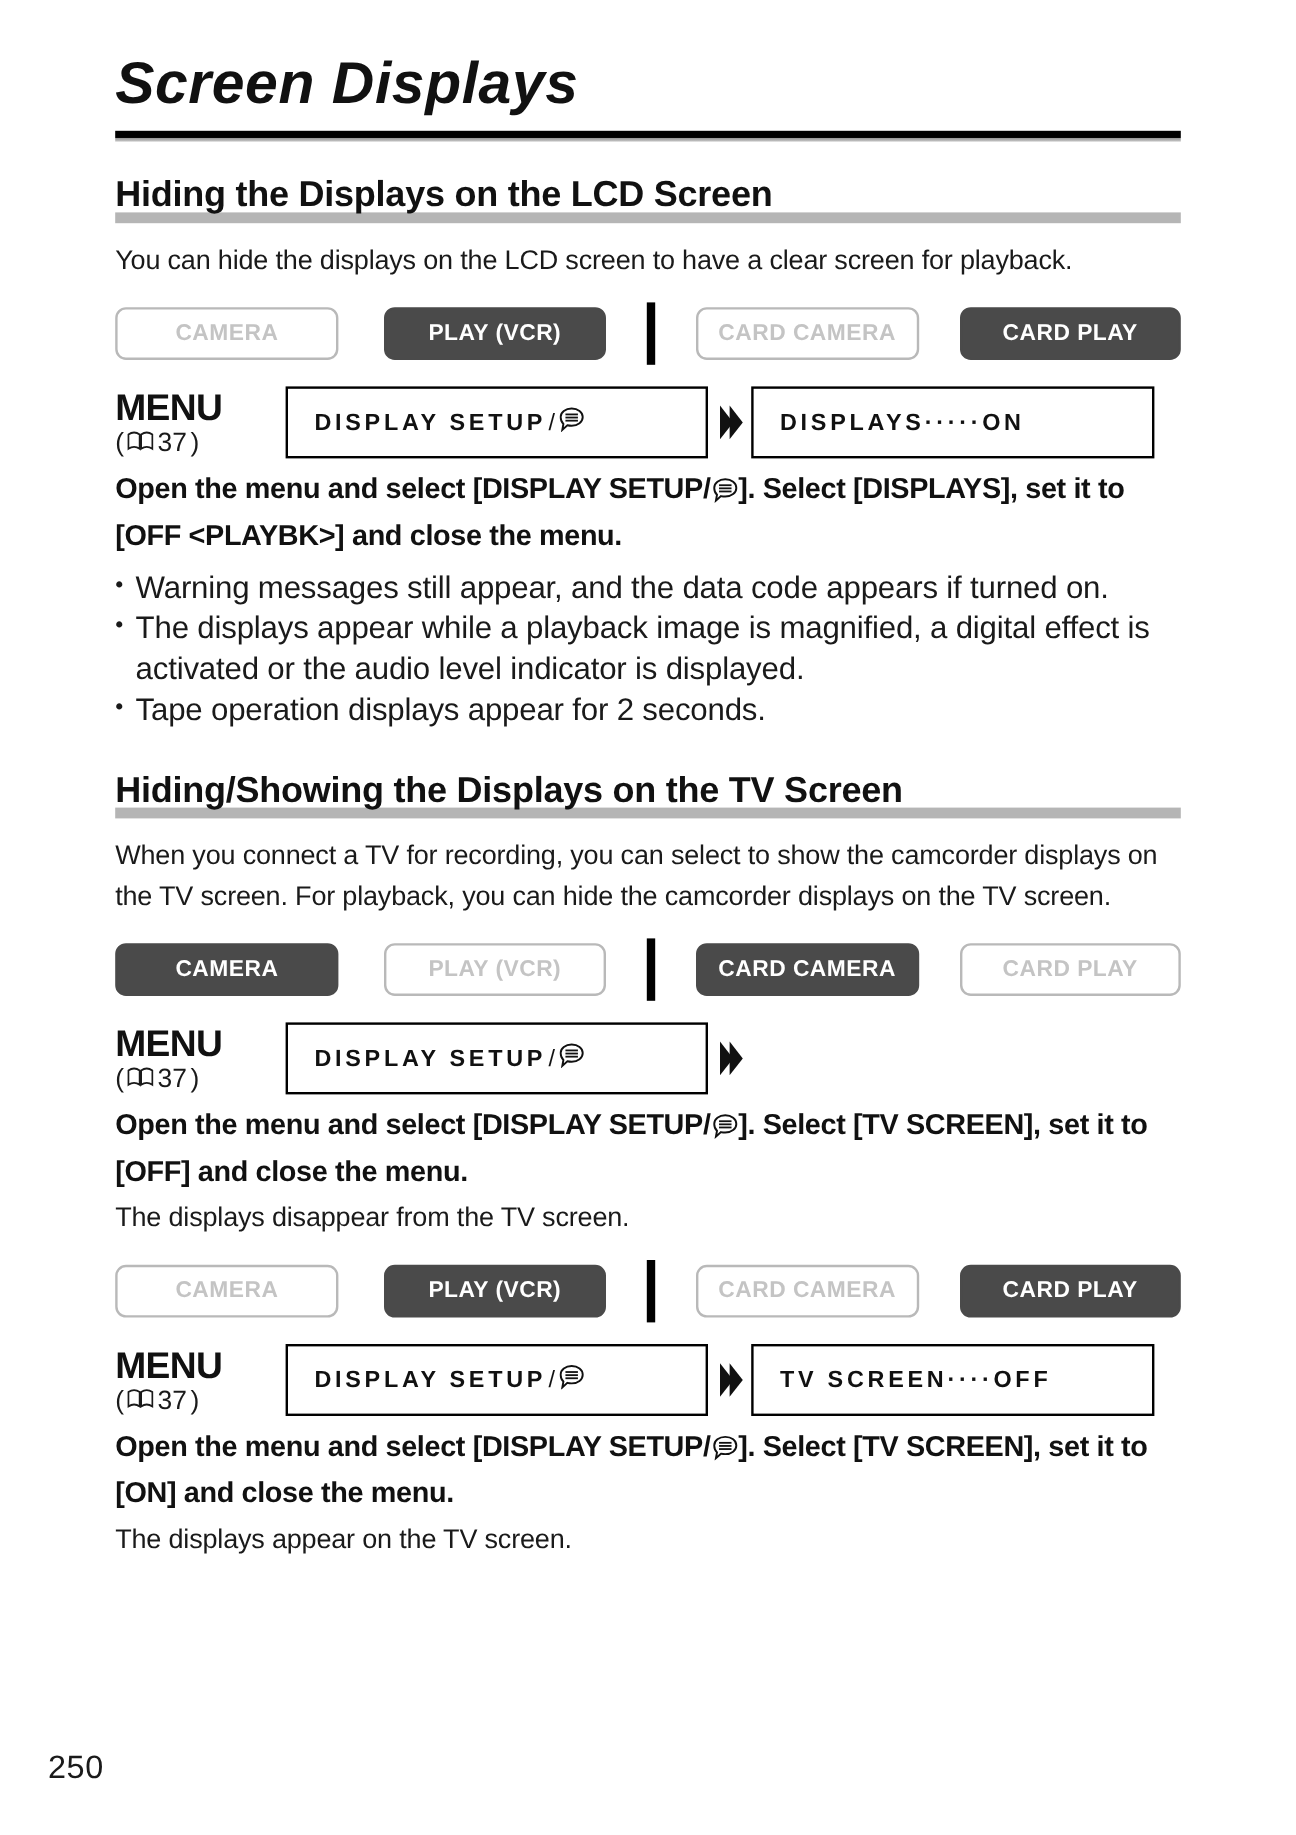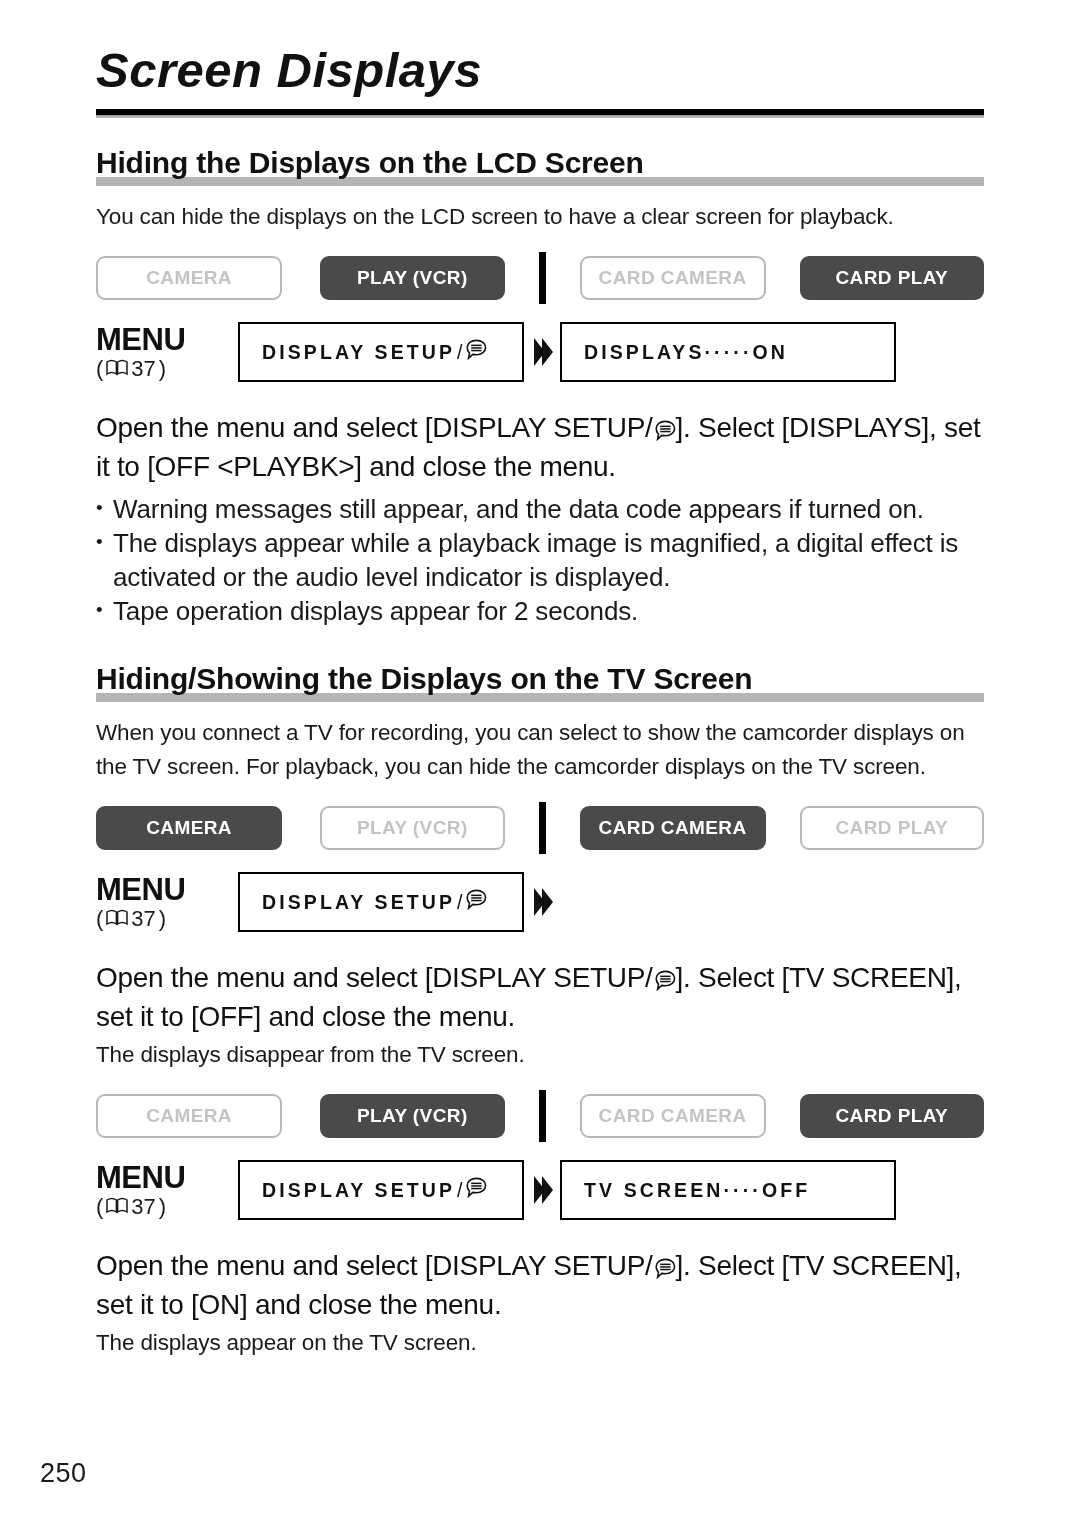--- a/index.html
+++ b/index.html
@@ -70,26 +70,26 @@
   
   .body-text {
     font-size: 22.5px;
     line-height: 34px;
     color: #1a1a1a;
     letter-spacing: -0.15px;
   }
   .body-text.tight { margin: 4px 0 0 0; }
 
   .instruction {
-    font-size: 28px;
-    font-weight: normal;
+    font-size: 24px;
+    font-weight: bold;
     line-height: 35px;
     letter-spacing: -0.3px;
     color: #111;
-    margin-top: 28px;
+    margin-top: 8px;
   }
 
   .bullets {
     margin: 8px 0 0 0;
     padding: 0;
     list-style: none;
   }
   .bullets li {
     position: relative;
     font-size: 26px;
@@ -178,21 +178,21 @@
 
   .menu-box {
     border: 2.5px solid #000;
     background: #fff;
     height: 60px;
     display: flex;
     align-items: center;
     box-sizing: border-box;
     padding-left: 22px;
   }
-  .menu-box.first { width: 286px; }
+  .menu-box.first { width: 352px; }
   .menu-box.second { width: 336px; }
   .menu-text {
     font-size: 19.5px;
     font-weight: bold;
     letter-spacing: 3.1px;
     color: #111;
     display: flex;
     align-items: center;
     white-space: nowrap;
   }

